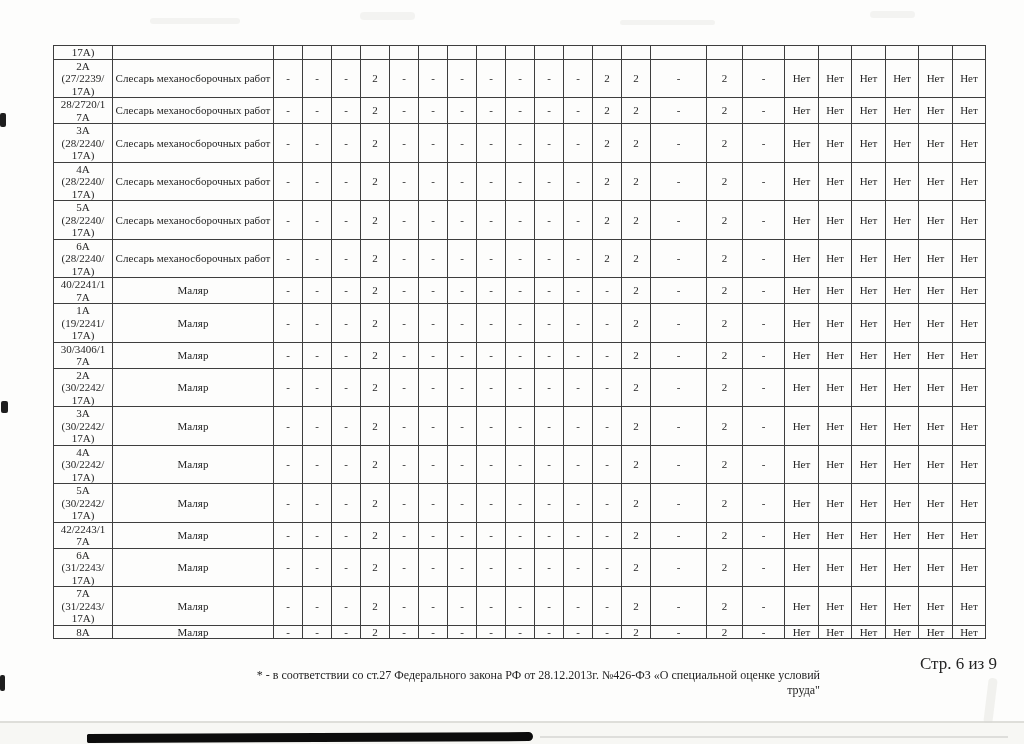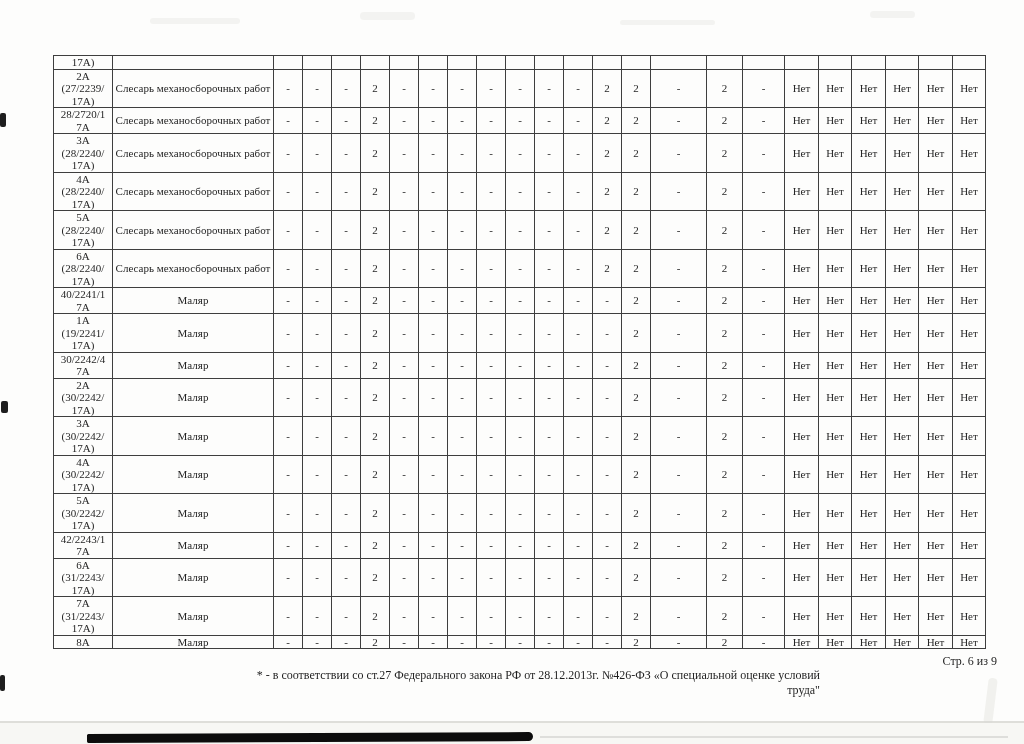--- a/index.html
+++ b/index.html
@@ -7,39 +7,39 @@
     width:1024px;height:744px;position:relative;overflow:hidden;
     background:#fbfbf9;
     font-family:"Liberation Serif", serif;
   }
   .page{
     position:absolute;left:0;top:0;width:1024px;height:722px;
     background:#fdfdfc;
   }
   
   table.sout{
-    position:absolute;left:53px;top:55px;width:932px;
+    position:absolute;left:53px;top:45px;width:932px;
     border-collapse:collapse;table-layout:fixed;
     color:#262626;
   }
   table.sout td{
     border:1px solid #3e3e3e;
     text-align:center;vertical-align:middle;
     font-size:11px;line-height:12.5px;
     padding:0;overflow:hidden;
   }
   td.code{white-space:pre-line;}
   td.prof{padding:0 13px;}
   tr.h1 td{height:12px;}
   tr.h2 td{height:25px;}
   tr.h3 td{height:36px;}
   
   .page-number{
     position:absolute;top:654px;right:27px;
-    font-size:12px;color:#242424;
+    font-size:17px;color:#242424;
   }
   .footnote{
     position:absolute;left:240px;top:668px;width:580px;
     text-align:right;font-size:12px;color:#1f1f1f;
   }
   
   .page-edge{
     position:absolute;left:0;top:721px;width:1024px;height:2px;
     background:#d8d8d4;opacity:.85;
   }
@@ -347,21 +347,21 @@
           <td>2</td>
           <td>-</td>
           <td>Нет</td>
           <td>Нет</td>
           <td>Нет</td>
           <td>Нет</td>
           <td>Нет</td>
           <td>Нет</td>
         </tr>
         <tr class="h2">
-          <td class="code">30/2242/4
+          <td class="code">30/3406/1
 7А</td>
           <td class="prof">Маляр</td>
           <td>-</td>
           <td>-</td>
           <td>-</td>
           <td>2</td>
           <td>-</td>
           <td>-</td>
           <td>-</td>
           <td>-</td>

